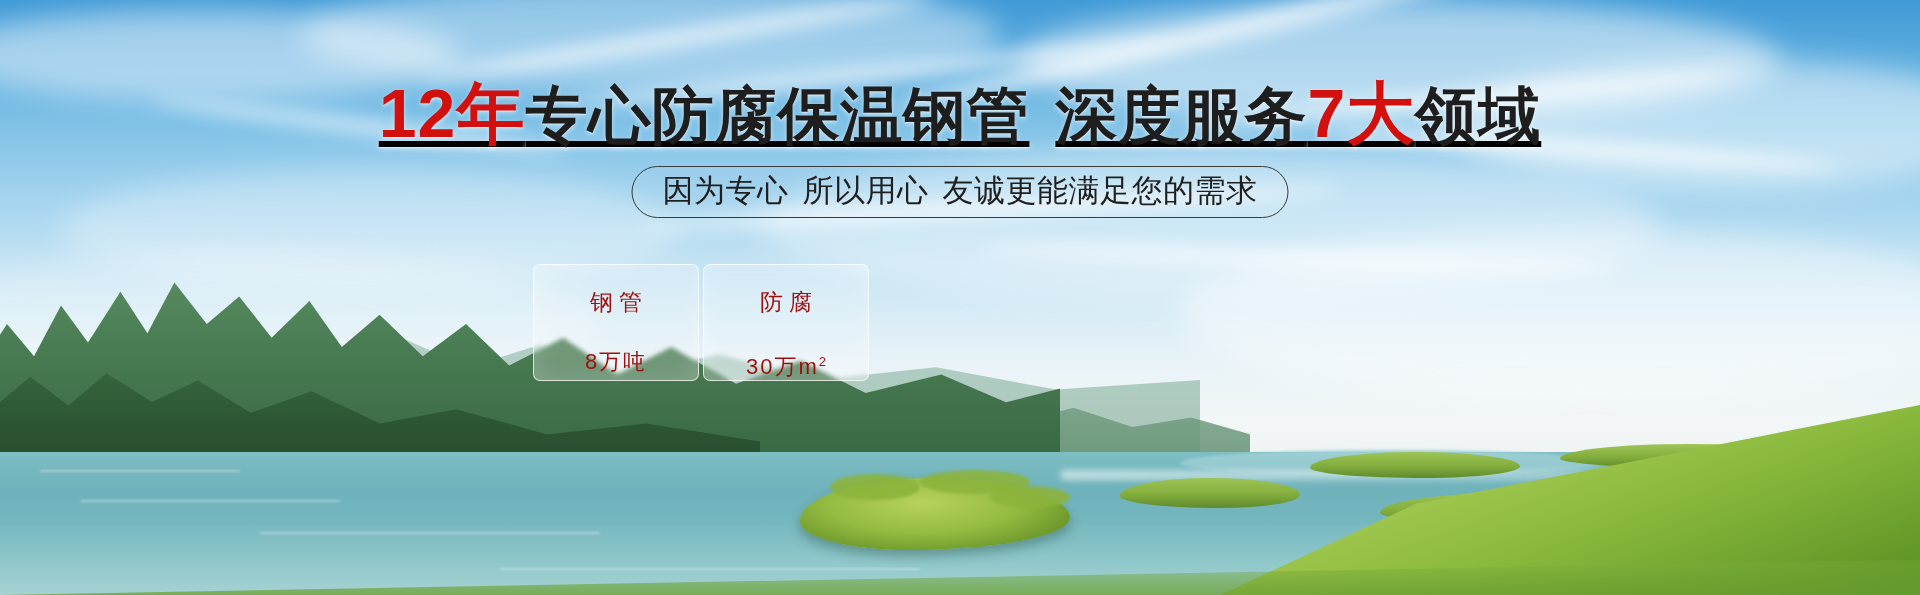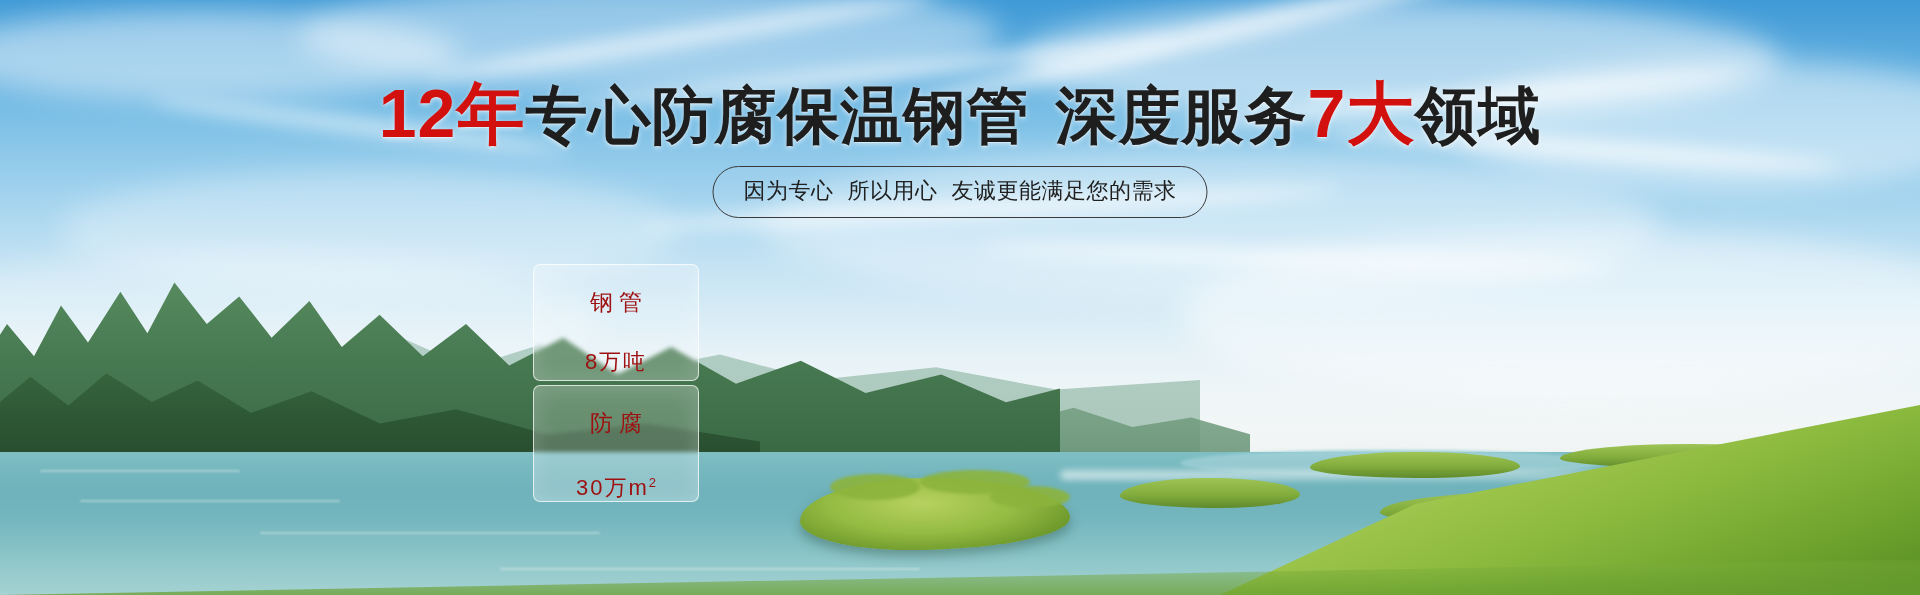--- a/index.html
+++ b/index.html
@@ -87,36 +87,37 @@
     border-radius:50%;}
 
   
   .content{position:absolute;inset:0;}
 
   .headline{
     position:absolute;left:0;top:82px;width:1920px;text-align:center;
     font-size:62px;line-height:62px;font-weight:700;letter-spacing:1px;
     white-space:nowrap;
     text-shadow:0 2px 5px rgba(255,255,255,.55), 0 1px 0 rgba(255,255,255,.4);
+    text-decoration:underline;
   }
   .headline .dark{color:#1e1e1e;}
   .headline .red{color:#d2110f;font-size:68px;}
   .headline .gapw{display:inline-block;width:26px;}
 
   .pill{
     position:absolute;left:50%;transform:translateX(-50%);top:166px;
     border:1.6px solid #3a3a3a;border-radius:26px;
     padding:10px 30px 12px;
-    font-size:22px;line-height:28px;color:#1f1f1f;font-weight:400;
+    font-size:31px;line-height:28px;color:#1f1f1f;font-weight:400;
     letter-spacing:.5px;white-space:nowrap;
     background:rgba(255,255,255,.04);
   }
   .pill .sep{display:inline-block;width:14px;}
 
-  .cards{position:absolute;left:533px;top:264px;display:flex;gap:4px;flex-direction:column;}
+  .cards{position:absolute;left:533px;top:264px;display:flex;gap:4px;}
   .card{
     width:164px;height:115px;
     border:1px solid rgba(255,255,255,.75);
     border-radius:7px;
     background:rgba(255,255,255,.22);
     backdrop-filter:blur(2px);
     display:flex;flex-direction:column;align-items:center;
     box-shadow:inset 0 0 24px rgba(255,255,255,.18);
   }
   .card .lbl{

